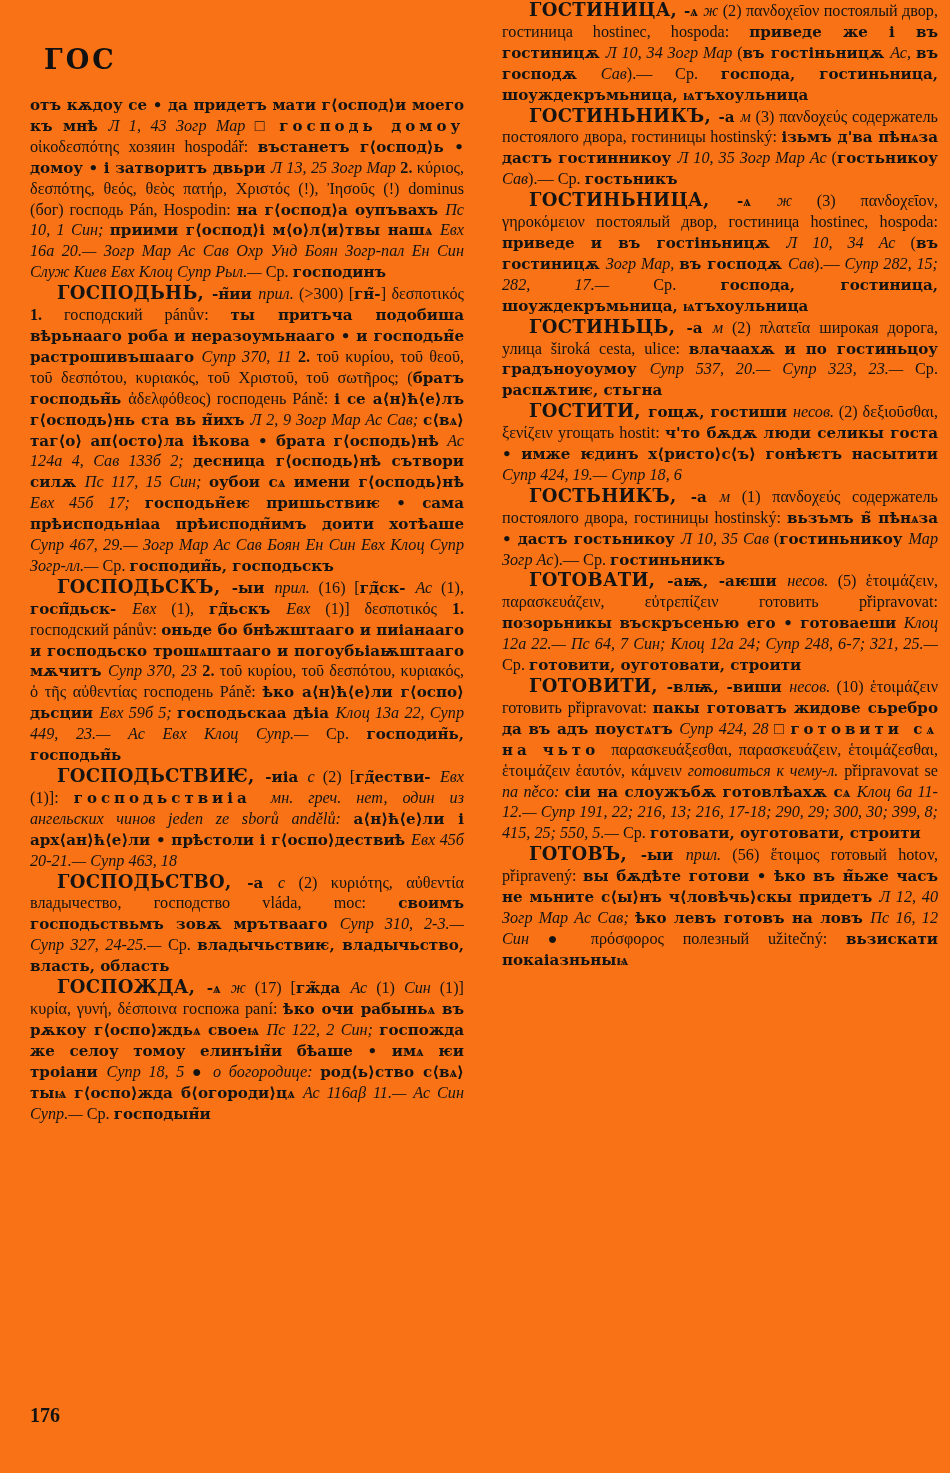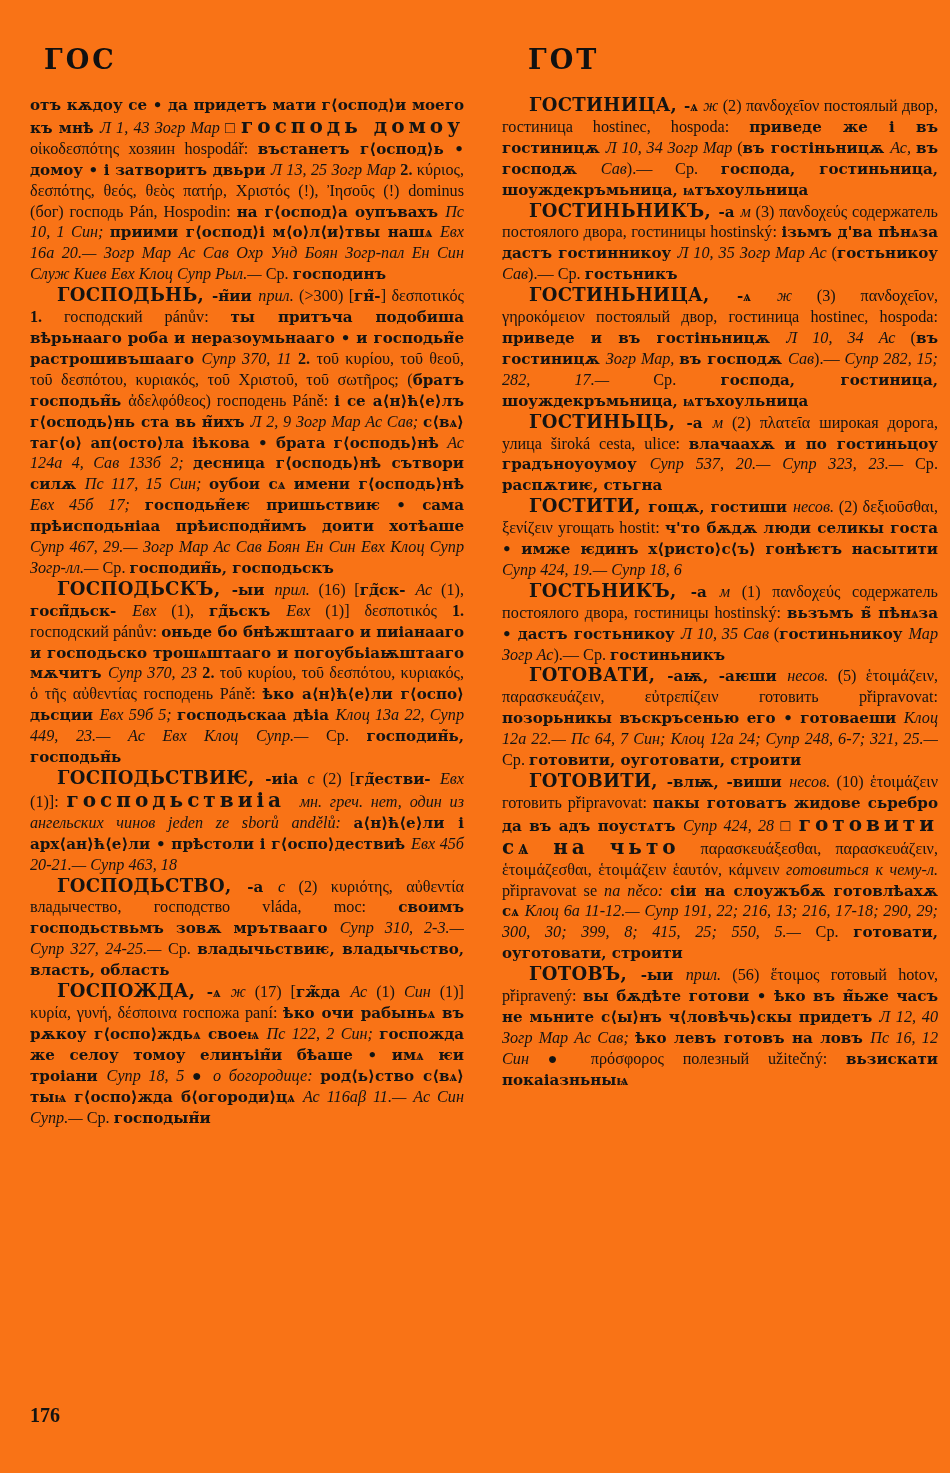--- a/index.html
+++ b/index.html
@@ -9,21 +9,21 @@
   .col-left{left:30px;width:434px;}
   .col-right{left:502px;width:436px;}
   .running-head{margin:44px 0 20px 14px;font-family:"DejaVu Serif",serif;font-weight:700;
         font-size:27px;letter-spacing:3px;color:#111;}
   .col-right .running-head{margin-left:26px;}
   .col-body{font-size:16.2px;line-height:20.9px;text-align:justify;}
   p.entry{margin:0;padding:0;}
   p.entry.indent{text-indent:27px;}
   .seg-h{font-family:"DejaVu Serif",serif;font-weight:700;font-size:18px;letter-spacing:.3px;margin-top:23px;}
   .seg-cs{font-family:"DejaVu Serif",serif;font-weight:700;font-size:15.1px;}
-  .seg-sp{font-family:"DejaVu Serif",serif;font-weight:700;font-size:20px;letter-spacing:4px;}
+  .seg-sp{font-family:"DejaVu Serif",serif;font-weight:700;font-size:15px;letter-spacing:4px;}
   .seg-it{font-style:italic;}
   .seg-b{font-weight:700;}
   .seg-rm{}
   .seg-gr{}
   .seg-sym{}
   .page-number{position:absolute;left:30px;top:1404px;font-weight:700;font-size:20px;
         font-family:"Liberation Serif",serif;text-align:right;}
 </style>
 </head>
 <body>
@@ -34,21 +34,20 @@
     <div class="col-body">
         <p class="entry"><span class="seg-cs">отъ кѫдоу се • да придетъ мати г⟨оспод⟩и моего къ мнѣ </span><span class="seg-it">Л 1, 43 Зогр Мар </span><span class="seg-rm">□ </span><span class="seg-sp">господь домоу </span><span class="seg-gr">οἰκοδεσπότης </span><span class="seg-rm">хозяин hospodář: </span><span class="seg-cs">въстанетъ г⟨оспод⟩ь • домоу • і затворитъ двьри </span><span class="seg-it">Л 13, 25 Зогр Мар </span><span class="seg-b">2. </span><span class="seg-gr">κύριος, δεσπότης, θεός, θεὸς πατήρ, Χριστός (!), Ἰησοῦς (!) </span><span class="seg-rm">dominus (бог) господь Pán, Hospodin: </span><span class="seg-cs">на г⟨оспод⟩а оупъвахъ </span><span class="seg-it">Пс 10, 1 Син; </span><span class="seg-cs">приими г⟨оспод⟩і м⟨о⟩л⟨и⟩твы нашѧ </span><span class="seg-it">Евх 16а 20.— Зогр Мар Ас Сав Охр Унд Боян Зогр-пал Ен Син Служ Киев Евх Клоц Супр Рыл.— </span><span class="seg-rm">Ср. </span><span class="seg-cs">господинъ</span></p>
         <p class="entry indent"><span class="seg-h">ГОСПОДЬНЬ, </span><span class="seg-cs">-н̃ии </span><span class="seg-it">прил. </span><span class="seg-rm">(&gt;300) [</span><span class="seg-cs">гн̃-</span><span class="seg-rm">] </span><span class="seg-gr">δεσποτικός </span><span class="seg-b">1. </span><span class="seg-rm">господский pánův: </span><span class="seg-cs">ты притъча подобиша вѣрьнааго роба и неразоумьнааго • и господьн̃е растрошивъшааго </span><span class="seg-it">Супр 370, 11 </span><span class="seg-b">2. </span><span class="seg-gr">τοῦ κυρίου, τοῦ θεοῦ, τοῦ δεσπότου, κυριακός, τοῦ Χριστοῦ, τοῦ σωτῆρος; </span><span class="seg-rm">(</span><span class="seg-cs">братъ господьн̃ь </span><span class="seg-gr">ἀδελφόθεος</span><span class="seg-rm">) господень Páně: </span><span class="seg-cs">і се а⟨н⟩ћ⟨е⟩лъ г⟨осподь⟩нь ста вь н̃ихъ </span><span class="seg-it">Л 2, 9 Зогр Мар Ас Сав; </span><span class="seg-cs">с⟨вѧ⟩таг⟨о⟩ ап⟨осто⟩ла іѣкова • брата г⟨осподь⟩нѣ </span><span class="seg-it">Ас 124а 4, Сав 133б 2; </span><span class="seg-cs">десница г⟨осподь⟩нѣ сътвори силѫ </span><span class="seg-it">Пс 117, 15 Син; </span><span class="seg-cs">оубои сѧ имени г⟨осподь⟩нѣ </span><span class="seg-it">Евх 45б 17; </span><span class="seg-cs">господьн̃еѥ пришьствиѥ • сама прѣисподьніаа прѣисподн̃имъ доити хотѣаше </span><span class="seg-it">Супр 467, 29.— Зогр Мар Ас Сав Боян Ен Син Евх Клоц Супр Зогр-лл.— </span><span class="seg-rm">Ср. </span><span class="seg-cs">господин̃ь, господьскъ</span></p>
         <p class="entry indent"><span class="seg-h">ГОСПОДЬСКЪ, </span><span class="seg-cs">-ыи </span><span class="seg-it">прил. </span><span class="seg-rm">(16) [</span><span class="seg-cs">гд̃ск- </span><span class="seg-it">Ас </span><span class="seg-rm">(1), </span><span class="seg-cs">госп̃дьск- </span><span class="seg-it">Евх </span><span class="seg-rm">(1), </span><span class="seg-cs">гд̃ьскъ </span><span class="seg-it">Евх </span><span class="seg-rm">(1)] </span><span class="seg-gr">δεσποτικός </span><span class="seg-b">1. </span><span class="seg-rm">господский pánův: </span><span class="seg-cs">оньде бо бнѣжштааго и пиіанааго и господьско трошѧштааго и погоубьіаѭштааго мѫчитъ </span><span class="seg-it">Супр 370, 23 </span><span class="seg-b">2. </span><span class="seg-gr">τοῦ κυρίου, τοῦ δεσπότου, κυριακός, ὁ τῆς αὐθεντίας </span><span class="seg-rm">господень Páně: </span><span class="seg-cs">ѣко а⟨н⟩ћ⟨е⟩ли г⟨оспо⟩дьсции </span><span class="seg-it">Евх 59б 5; </span><span class="seg-cs">господьскаа дѣіа </span><span class="seg-it">Клоц 13а 22, Супр 449, 23.— Ас Евх Клоц Супр.— </span><span class="seg-rm">Ср. </span><span class="seg-cs">господин̃ь, господьн̃ь</span></p>
         <p class="entry indent"><span class="seg-h">ГОСПОДЬСТВИѤ, </span><span class="seg-cs">-иіа </span><span class="seg-it">с </span><span class="seg-rm">(2) [</span><span class="seg-cs">гд̃естви- </span><span class="seg-it">Евх </span><span class="seg-rm">(1)]: </span><span class="seg-sp">господьствиіа </span><span class="seg-it">мн. греч. нет, один из ангельских чинов jeden ze sborů andělů: </span><span class="seg-cs">а⟨н⟩ћ⟨е⟩ли і арх⟨ан⟩ћ⟨е⟩ли • прѣстоли і г⟨оспо⟩дествиѣ </span><span class="seg-it">Евх 45б 20-21.— Супр 463, 18</span></p>
         <p class="entry indent"><span class="seg-h">ГОСПОДЬСТВО, </span><span class="seg-cs">-а </span><span class="seg-it">с </span><span class="seg-rm">(2) </span><span class="seg-gr">κυριότης, αὐθεντία </span><span class="seg-rm">владычество, господство vláda, moc: </span><span class="seg-cs">своимъ господьствьмъ зовѫ мрътвааго </span><span class="seg-it">Супр 310, 2-3.— Супр 327, 24-25.— </span><span class="seg-rm">Ср. </span><span class="seg-cs">владычьствиѥ, владычьство, власть, область</span></p>
         <p class="entry indent"><span class="seg-h">ГОСПОЖДА, </span><span class="seg-cs">-ѧ </span><span class="seg-it">ж </span><span class="seg-rm">(17) [</span><span class="seg-cs">гж̃да </span><span class="seg-it">Ас </span><span class="seg-rm">(1) </span><span class="seg-it">Син </span><span class="seg-rm">(1)] </span><span class="seg-gr">κυρία, γυνή, δέσποινα </span><span class="seg-rm">госпожа paní: </span><span class="seg-cs">ѣко очи рабыньѧ въ рѫкоу г⟨оспо⟩ждьѧ своеѩ </span><span class="seg-it">Пс 122, 2 Син; </span><span class="seg-cs">госпожда же селоу томоу елинъін̃и бѣаше • имѧ ѥи троіани </span><span class="seg-it">Супр 18, 5 </span><span class="seg-sym">● </span><span class="seg-it">о богородице: </span><span class="seg-cs">род⟨ь⟩ство с⟨вѧ⟩тыѩ г⟨оспо⟩жда б⟨огороди⟩цѧ </span><span class="seg-it">Ас 116аβ 11.— Ас Син Супр.— </span><span class="seg-rm">Ср. </span><span class="seg-cs">господын̃и</span></p>
       </div>
   </div>
   <div class="col col-right">
-    <div class="running-head">ГОТ</div>
     <div class="col-body">
         <p class="entry indent"><span class="seg-h">ГОСТИНИЦА, </span><span class="seg-cs">-ѧ </span><span class="seg-it">ж </span><span class="seg-rm">(2) </span><span class="seg-gr">πανδοχεῖον </span><span class="seg-rm">постоялый двор, гостиница hostinec, hospoda: </span><span class="seg-cs">приведе же і въ гостиницѫ </span><span class="seg-it">Л 10, 34 Зогр Мар </span><span class="seg-rm">(</span><span class="seg-cs">въ гостіньницѫ </span><span class="seg-it">Ас, </span><span class="seg-cs">въ господѫ </span><span class="seg-it">Сав</span><span class="seg-rm">).— Ср. </span><span class="seg-cs">господа, гостиньница, шоуждекръмьница, ѩтъхоульница</span></p>
         <p class="entry indent"><span class="seg-h">ГОСТИНЬНИКЪ, </span><span class="seg-cs">-а </span><span class="seg-it">м </span><span class="seg-rm">(3) </span><span class="seg-gr">πανδοχεύς </span><span class="seg-rm">содержатель постоялого двора, гостиницы hostinský: </span><span class="seg-cs">ізьмъ д'ва пѣнѧза дастъ гостинникоу </span><span class="seg-it">Л 10, 35 Зогр Мар Ас </span><span class="seg-rm">(</span><span class="seg-cs">гостьникоу </span><span class="seg-it">Сав</span><span class="seg-rm">).— Ср. </span><span class="seg-cs">гостьникъ</span></p>
         <p class="entry indent"><span class="seg-h">ГОСТИНЬНИЦА, </span><span class="seg-cs">-ѧ </span><span class="seg-it">ж </span><span class="seg-rm">(3) </span><span class="seg-gr">πανδοχεῖον, γηροκόμειον </span><span class="seg-rm">постоялый двор, гостиница hostinec, hospoda: </span><span class="seg-cs">приведе и въ гостіньницѫ </span><span class="seg-it">Л 10, 34 Ас </span><span class="seg-rm">(</span><span class="seg-cs">въ гостиницѫ </span><span class="seg-it">Зогр Мар, </span><span class="seg-cs">въ господѫ </span><span class="seg-it">Сав</span><span class="seg-rm">).— </span><span class="seg-it">Супр 282, 15; 282, 17.— </span><span class="seg-rm">Ср. </span><span class="seg-cs">господа, гостиница, шоуждекръмьница, ѩтъхоульница</span></p>
         <p class="entry indent"><span class="seg-h">ГОСТИНЬЦЬ, </span><span class="seg-cs">-а </span><span class="seg-it">м </span><span class="seg-rm">(2) </span><span class="seg-gr">πλατεῖα </span><span class="seg-rm">широкая дорога, улица široká cesta, ulice: </span><span class="seg-cs">влачаахѫ и по гостиньцоу градъноуоумоу </span><span class="seg-it">Супр 537, 20.— Супр 323, 23.— </span><span class="seg-rm">Ср. </span><span class="seg-cs">распѫтиѥ, стьгна</span></p>
         <p class="entry indent"><span class="seg-h">ГОСТИТИ, </span><span class="seg-cs">гощѫ, гостиши </span><span class="seg-it">несов. </span><span class="seg-rm">(2) </span><span class="seg-gr">δεξιοῦσθαι, ξενίζειν </span><span class="seg-rm">угощать hostit: </span><span class="seg-cs">ч'то бѫдѫ люди селикы госта • имже ѥдинъ х⟨ристо⟩с⟨ъ⟩ гонѣѥтъ насытити </span><span class="seg-it">Супр 424, 19.— Супр 18, 6</span></p>
         <p class="entry indent"><span class="seg-h">ГОСТЬНИКЪ, </span><span class="seg-cs">-а </span><span class="seg-it">м </span><span class="seg-rm">(1) </span><span class="seg-gr">πανδοχεύς </span><span class="seg-rm">содержатель постоялого двора, гостиницы hostinský: </span><span class="seg-cs">вьзъмъ в̃ пѣнѧза • дастъ гостьникоу </span><span class="seg-it">Л 10, 35 Сав </span><span class="seg-rm">(</span><span class="seg-cs">гостиньникоу </span><span class="seg-it">Мар Зогр Ас</span><span class="seg-rm">).— Ср. </span><span class="seg-cs">гостиньникъ</span></p>
         <p class="entry indent"><span class="seg-h">ГОТОВАТИ, </span><span class="seg-cs">-аѭ, -аѥши </span><span class="seg-it">несов. </span><span class="seg-rm">(5) </span><span class="seg-gr">ἑτοιμάζειν, παρασκευάζειν, εὐτρεπίζειν </span><span class="seg-rm">готовить připravovat: </span><span class="seg-cs">позорьникы въскръсенью его • готоваеши </span><span class="seg-it">Клоц 12а 22.— Пс 64, 7 Син; Клоц 12а 24; Супр 248, 6-7; 321, 25.— </span><span class="seg-rm">Ср. </span><span class="seg-cs">готовити, оуготовати, строити</span></p>
         <p class="entry indent"><span class="seg-h">ГОТОВИТИ, </span><span class="seg-cs">-влѭ, -виши </span><span class="seg-it">несов. </span><span class="seg-rm">(10) </span><span class="seg-gr">ἑτοιμάζειν </span><span class="seg-rm">готовить připravovat: </span><span class="seg-cs">пакы готоватъ жидове сьребро да въ адъ поустѧтъ </span><span class="seg-it">Супр 424, 28 </span><span class="seg-rm">□ </span><span class="seg-sp">готовити сѧ на чьто </span><span class="seg-gr">παρασκευάξεσθαι, παρασκευάζειν, ἑτοιμάζεσθαι, ἑτοιμάζειν ἑαυτόν, κάμνειν </span><span class="seg-it">готовиться к чему-л. </span><span class="seg-rm">připravovat se </span><span class="seg-it">na něco: </span><span class="seg-cs">сіи на слоужъбѫ готовлѣахѫ сѧ </span><span class="seg-it">Клоц 6а 11-12.— Супр 191, 22; 216, 13; 216, 17-18; 290, 29; 300, 30; 399, 8; 415, 25; 550, 5.— </span><span class="seg-rm">Ср. </span><span class="seg-cs">готовати, оуготовати, строити</span></p>
         <p class="entry indent"><span class="seg-h">ГОТОВЪ, </span><span class="seg-cs">-ыи </span><span class="seg-it">прил. </span><span class="seg-rm">(56) </span><span class="seg-gr">ἕτοιμος </span><span class="seg-rm">готовый hotov, připravený: </span><span class="seg-cs">вы бѫдѣте готови • ѣко въ н̃ьже часъ не мьните с⟨ы⟩нъ ч⟨ловѣчь⟩скы придетъ </span><span class="seg-it">Л 12, 40 Зогр Мар Ас Сав; </span><span class="seg-cs">ѣко левъ готовъ на ловъ </span><span class="seg-it">Пс 16, 12 Син </span><span class="seg-sym">● </span><span class="seg-gr">πρόσφορος </span><span class="seg-rm">полезный užitečný: </span><span class="seg-cs">вьзискати покаіазньныѩ</span></p>

